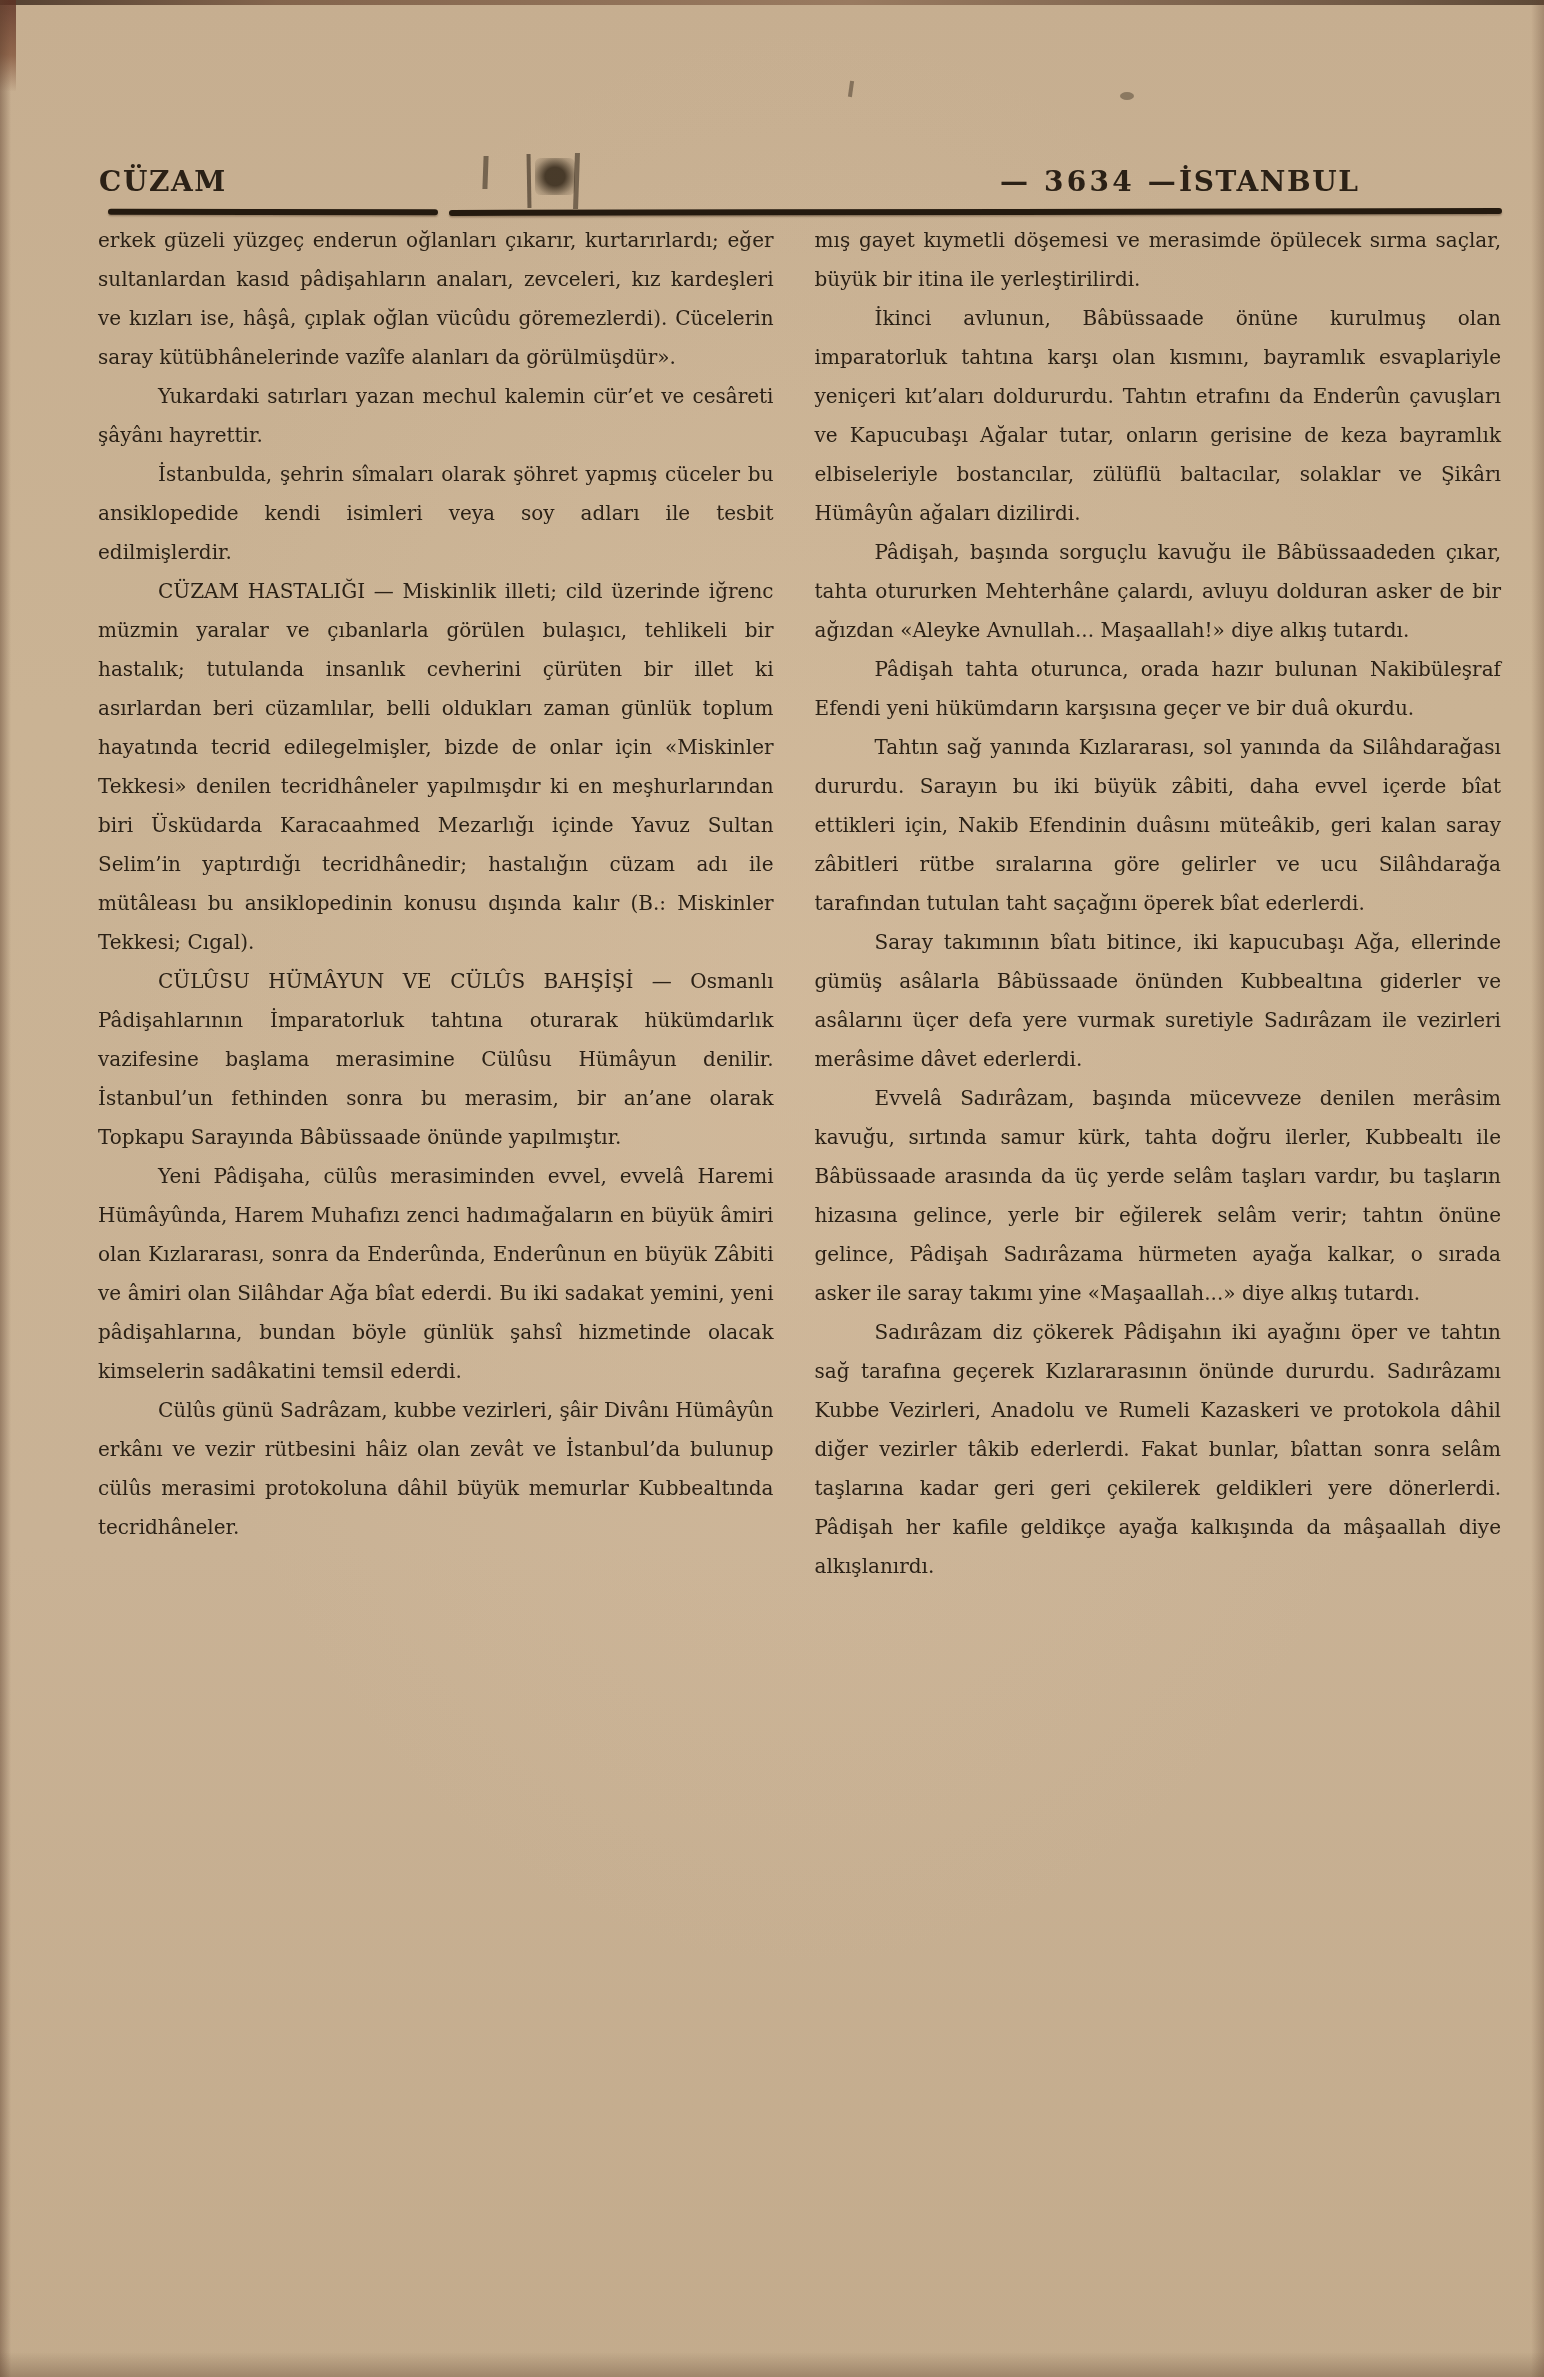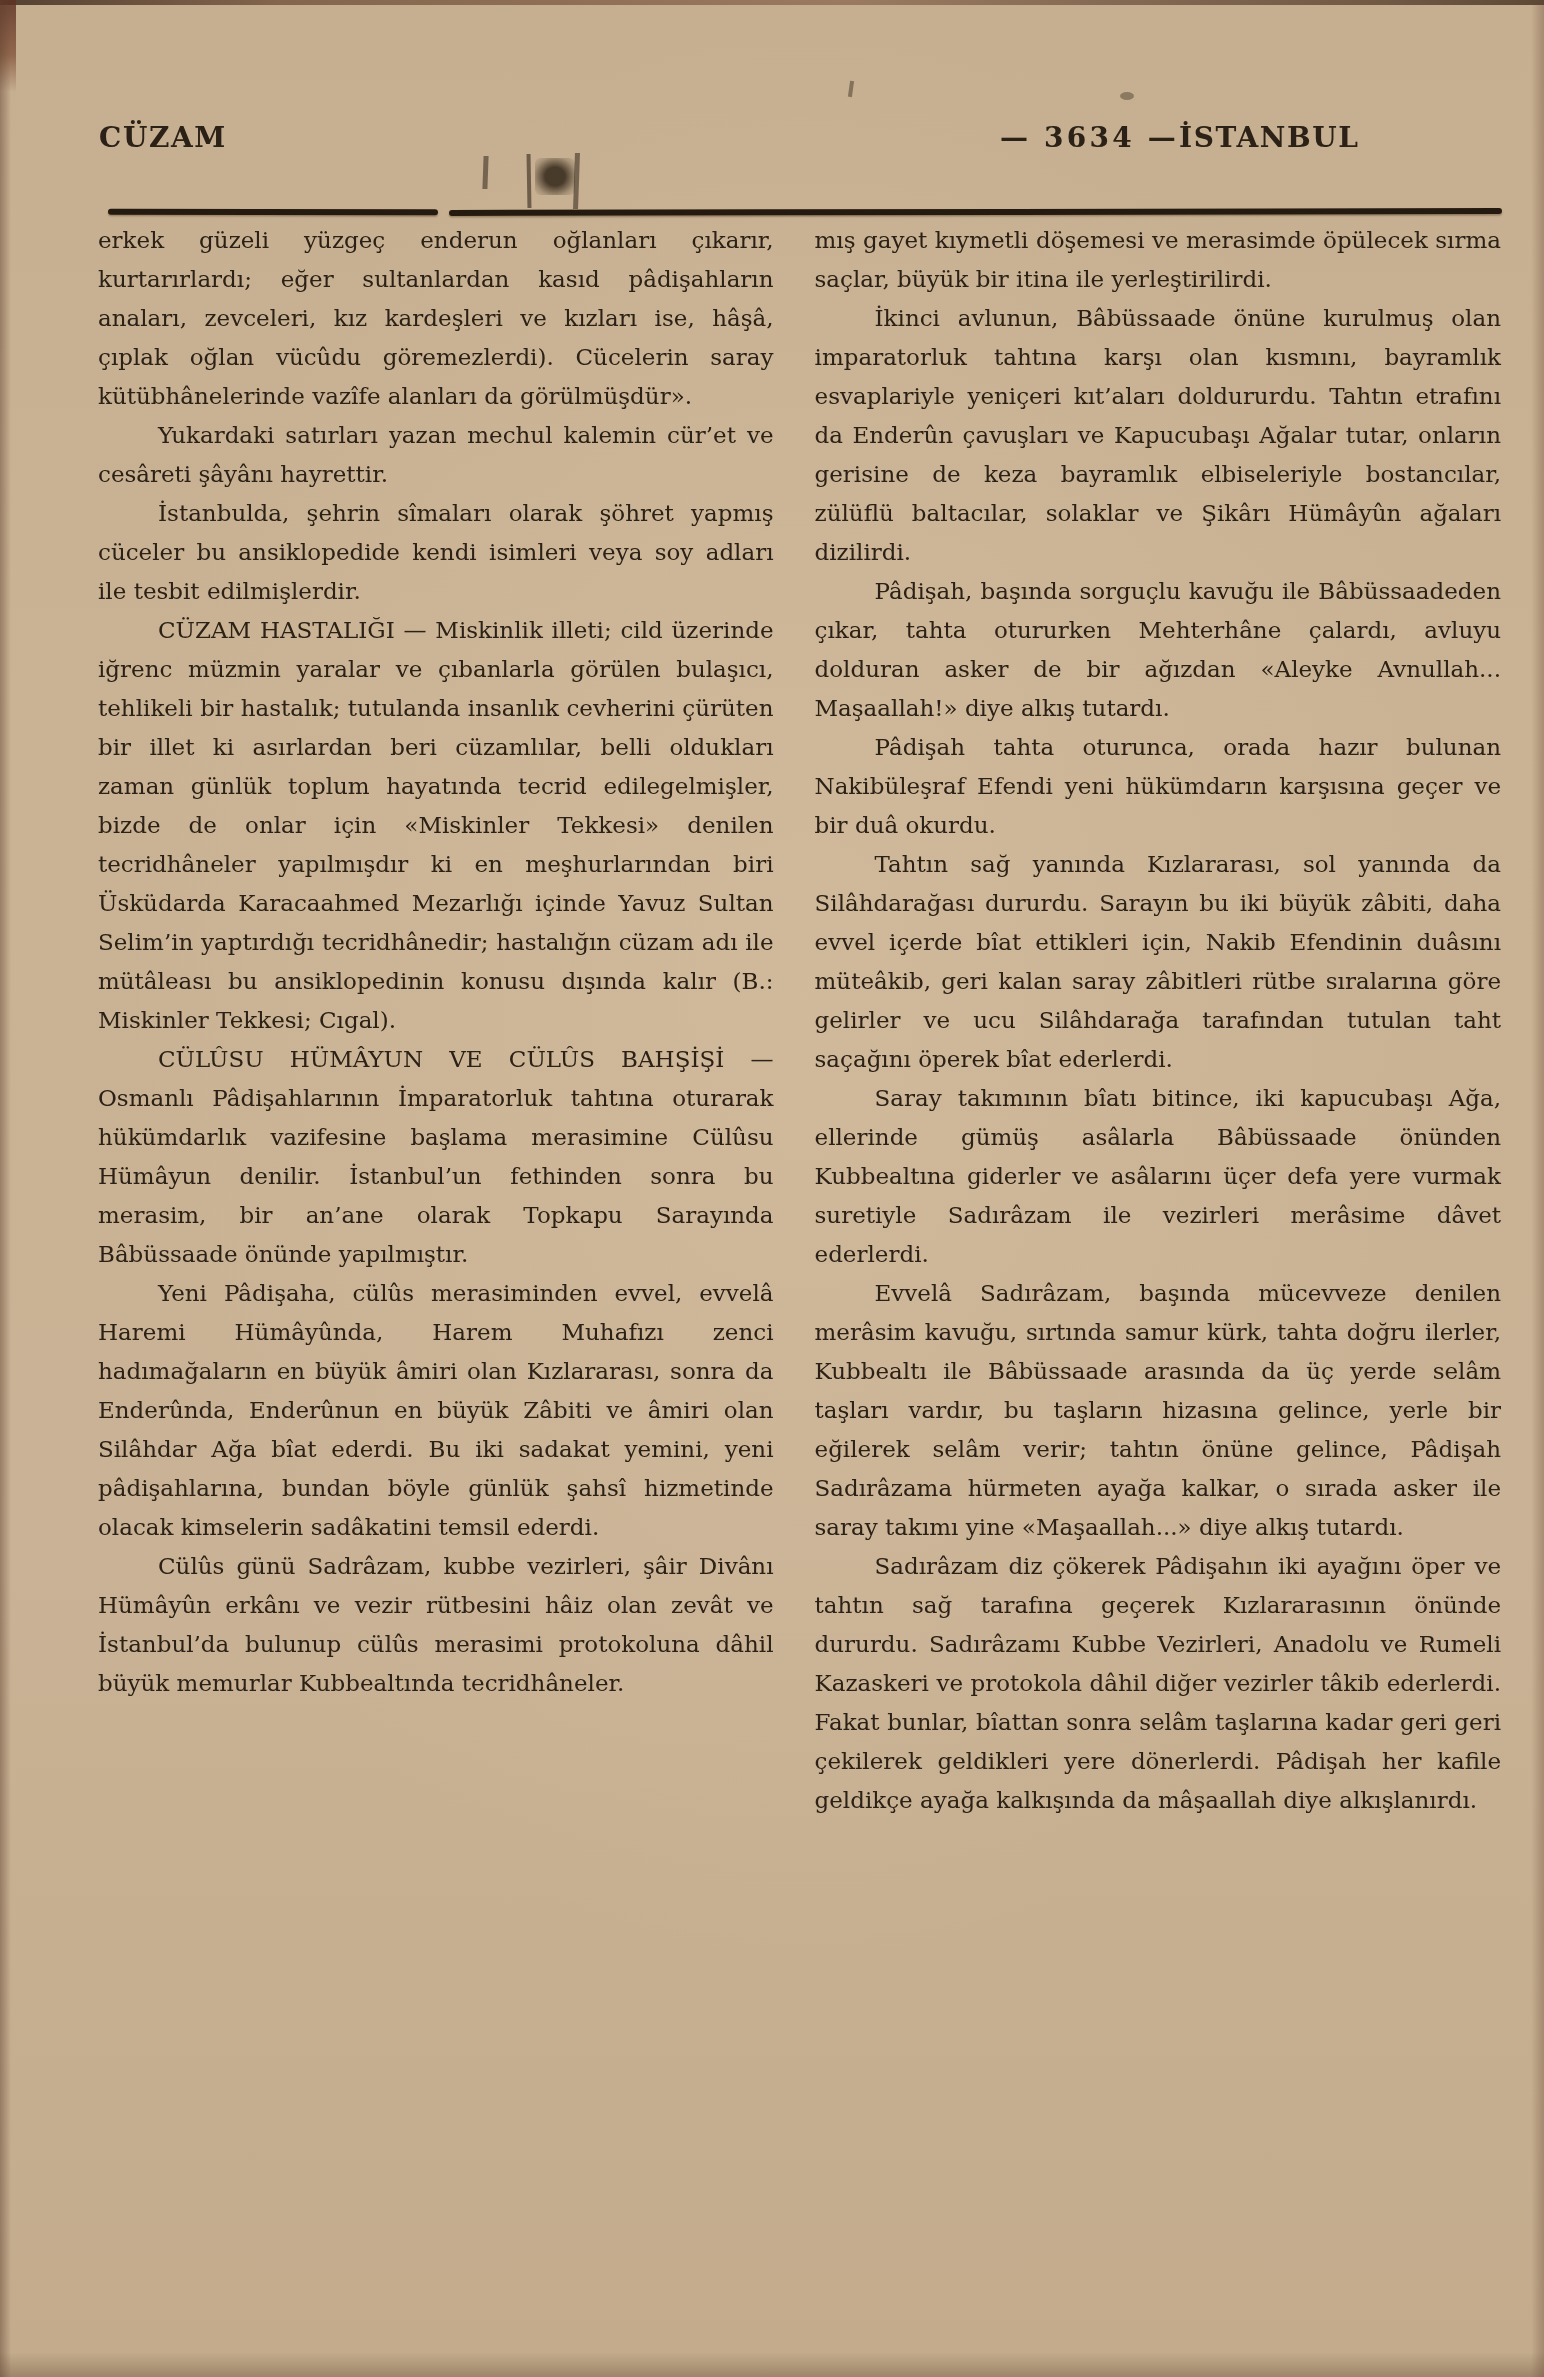--- a/index.html
+++ b/index.html
@@ -24,21 +24,21 @@
                  background:linear-gradient(0deg, rgba(90,64,44,.35), rgba(90,64,44,0)); }
   .corner-tl   { position:absolute; top:0; left:0; width:16px; height:91px;
                  background:linear-gradient(185deg,#5e3123 10%,#84563d 60%, rgba(132,86,61,0)); opacity:.8; }
 
   
   .header {
     position:absolute; top:124px; left:99px; width:1401px;
     display:flex; align-items:baseline;
     font-weight:bold; font-size:28px; letter-spacing:1.6px; line-height:1;
   }
-  .header-side   { width:321px; }
+  .header-side   { width:321px;margin-top:44px; }
   .header-center { flex:1; text-align:right; letter-spacing:3.2px; }
   .header-right  { text-align:left; }
 
   
   .rule-seg { position:absolute; top:209px; height:5.9px; background:#241a0f;
               border-radius:3.2px; box-shadow:0 1.6px 1.6px rgba(70,45,25,.35); }
   .rule-a { left:108px;  width:330px;  transform:rotate(.12deg); }
   .rule-b { left:449px;  width:1053px; transform:rotate(-.1deg); }
 
   
@@ -48,21 +48,21 @@
   .sm-3 { left:535px; top:158px; width:40px; height:37px;  opacity:.8;  border-radius:5.4px;
           background:radial-gradient(#281d10 35%, rgba(40,29,16,.25) 75%, rgba(40,29,16,0)); }
   .sm-4 { left:574px; top:153px; width:4.8px;  height:56px; opacity:.55; transform:rotate(2deg); }
   .sm-5 { left:849px; top:81px; width:4.3px;  height:16px;  opacity:.45; transform:rotate(8deg); }
   .sm-6 { left:1120px; top:92px; width:14px; height:8px;  opacity:.4;  border-radius:50%; }
 
   
   .body {
     position:absolute; top:221px; left:98px; width:1403px;
     display:flex; gap:41px;
-    font-size:23px; line-height:39px;
+    font-size:20px; line-height:39px;
     text-align:justify;
   }
   .col { width:679px; }
   .col-right { width:690px; }
   .col p { margin:0; }
   .col p.indent { text-indent:60px; }
   .col p strong, .col p.bold-full { font-weight:normal; }
 </style>
 </head>
 <body>

